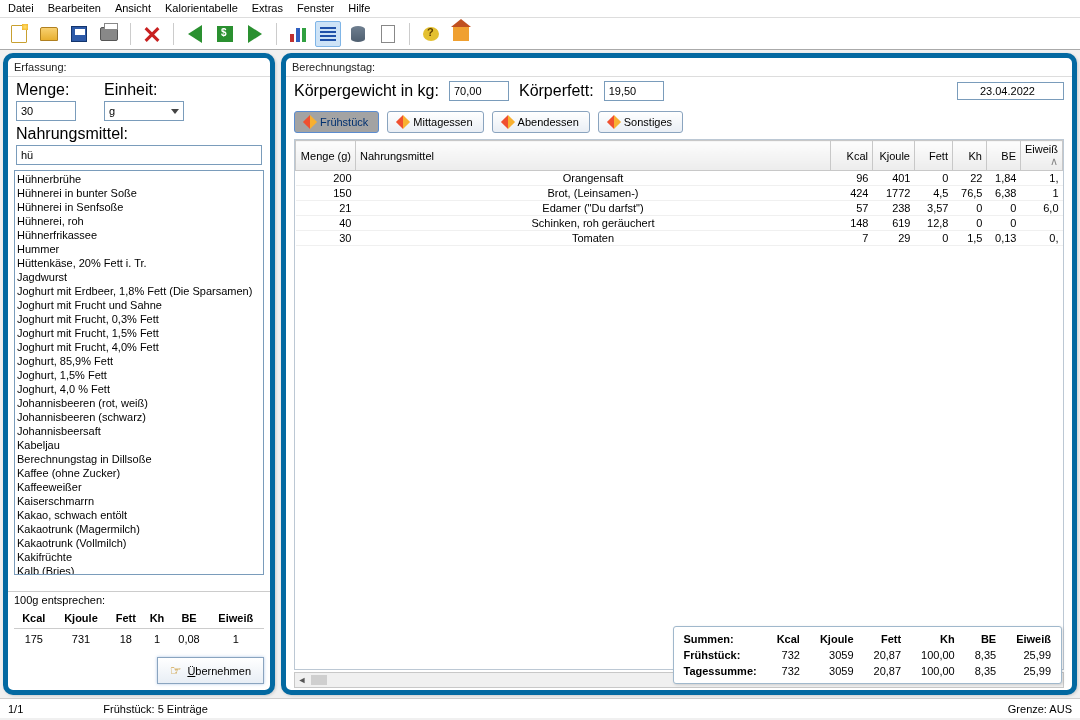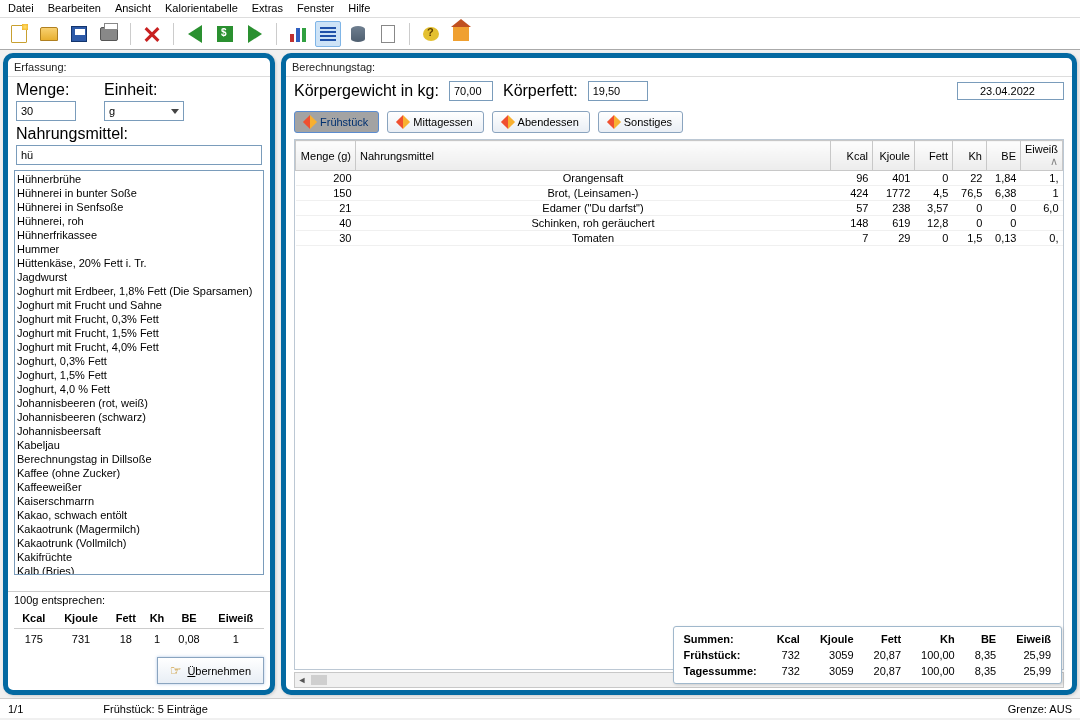--- a/index.html
+++ b/index.html
@@ -368,21 +368,21 @@
         <div>Hühnerei, roh</div>
         <div>Hühnerfrikassee</div>
         <div>Hummer</div>
         <div>Hüttenkäse, 20% Fett i. Tr.</div>
         <div>Jagdwurst</div>
         <div>Joghurt mit Erdbeer, 1,8% Fett (Die Sparsamen)</div>
         <div>Joghurt mit Frucht und Sahne</div>
         <div>Joghurt mit Frucht, 0,3% Fett</div>
         <div>Joghurt mit Frucht, 1,5% Fett</div>
         <div>Joghurt mit Frucht, 4,0% Fett</div>
-        <div>Joghurt, 0,3% Fett</div>
+        <div>Joghurt, 85,9% Fett</div>
         <div>Joghurt, 1,5% Fett</div>
         <div>Joghurt, 4,0 % Fett</div>
         <div>Johannisbeeren (rot, weiß)</div>
         <div>Johannisbeeren (schwarz)</div>
         <div>Johannisbeersaft</div>
         <div>Kabeljau</div>
         <div>Berechnungstag in Dillsoße</div>
         <div>Kaffee (ohne Zucker)</div>
         <div>Kaffeeweißer</div>
         <div>Kaiserschmarrn</div>
@@ -422,21 +422,21 @@
     <div class="take-btn">
       <span class="hand">☞</span>
       <span><u>Ü</u>bernehmen</span>
     </div>
   </div>
 
   <div class="panel panel-right">
     <div class="section-label">Berechnungstag:</div>
     <div class="right-top">
       <span class="label">Körpergewicht in kg:</span>
-      <input type="text" style="width: 44px;" value="70,00">
+      <input type="text" style="width: 60px;" value="70,00">
       <span class="label">Körperfett:</span>
       <input type="text" style="width: 60px;" value="19,50">
       <div class="date-combo">
         <span>23.04.2022</span>
         <span class="tri"></span>
       </div>
     </div>
     <div class="meal-tabs">
       <div class="meal-btn active">
           <span class="pencil"></span>

